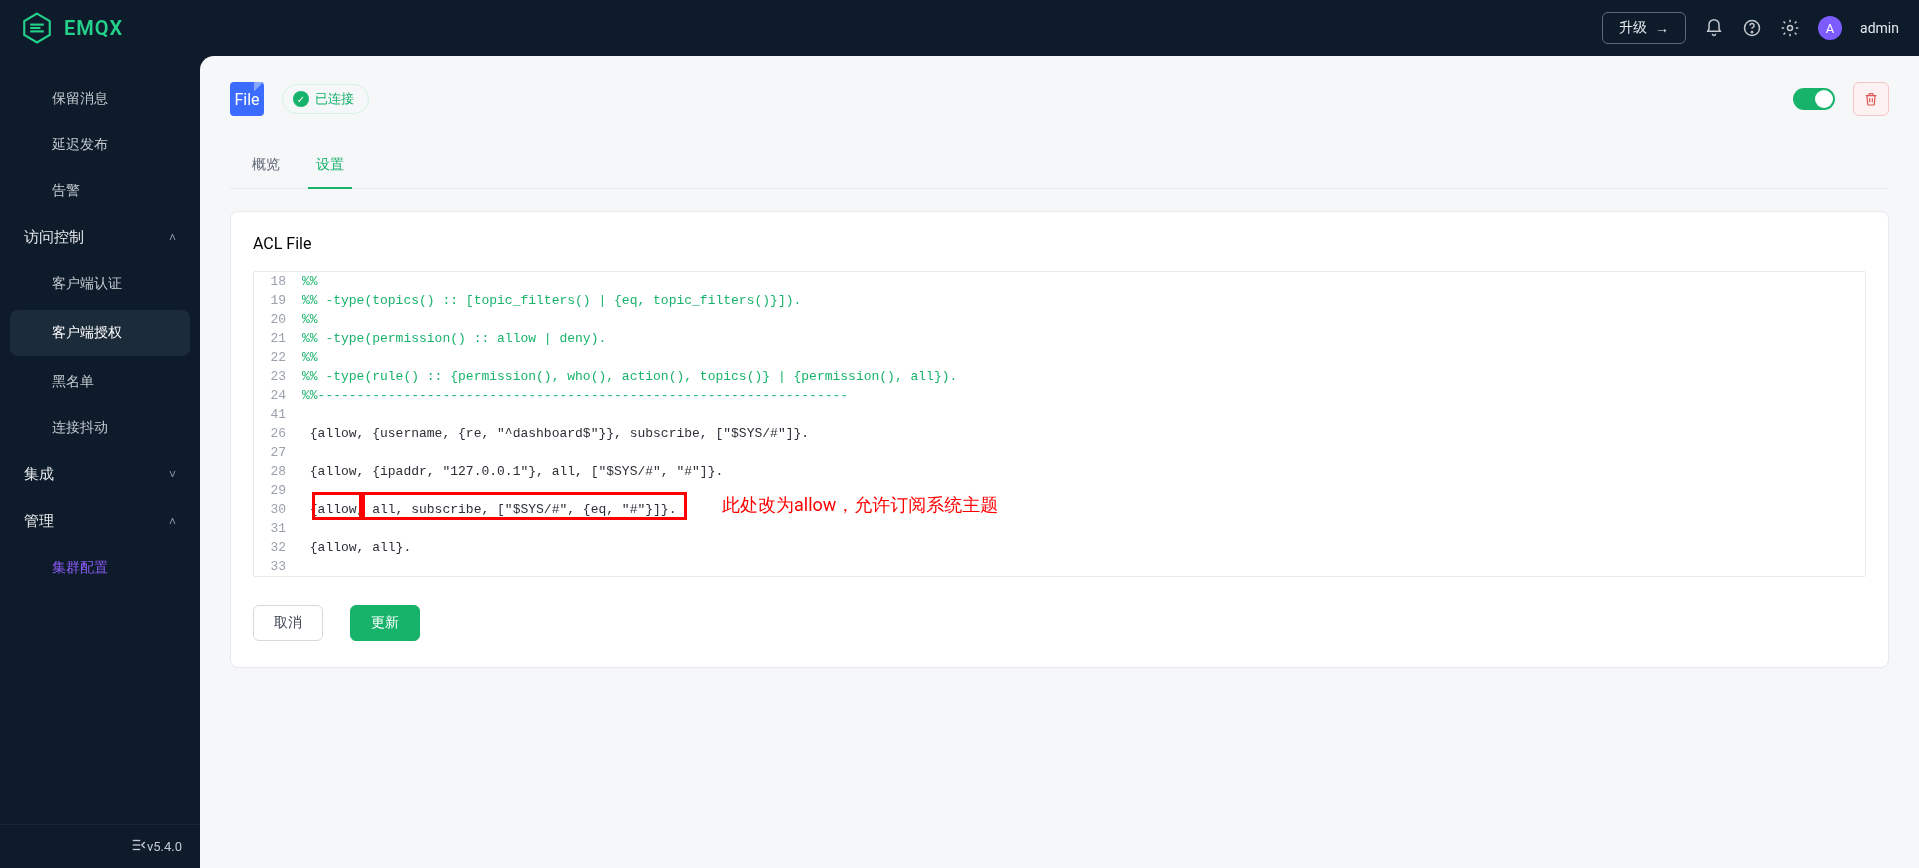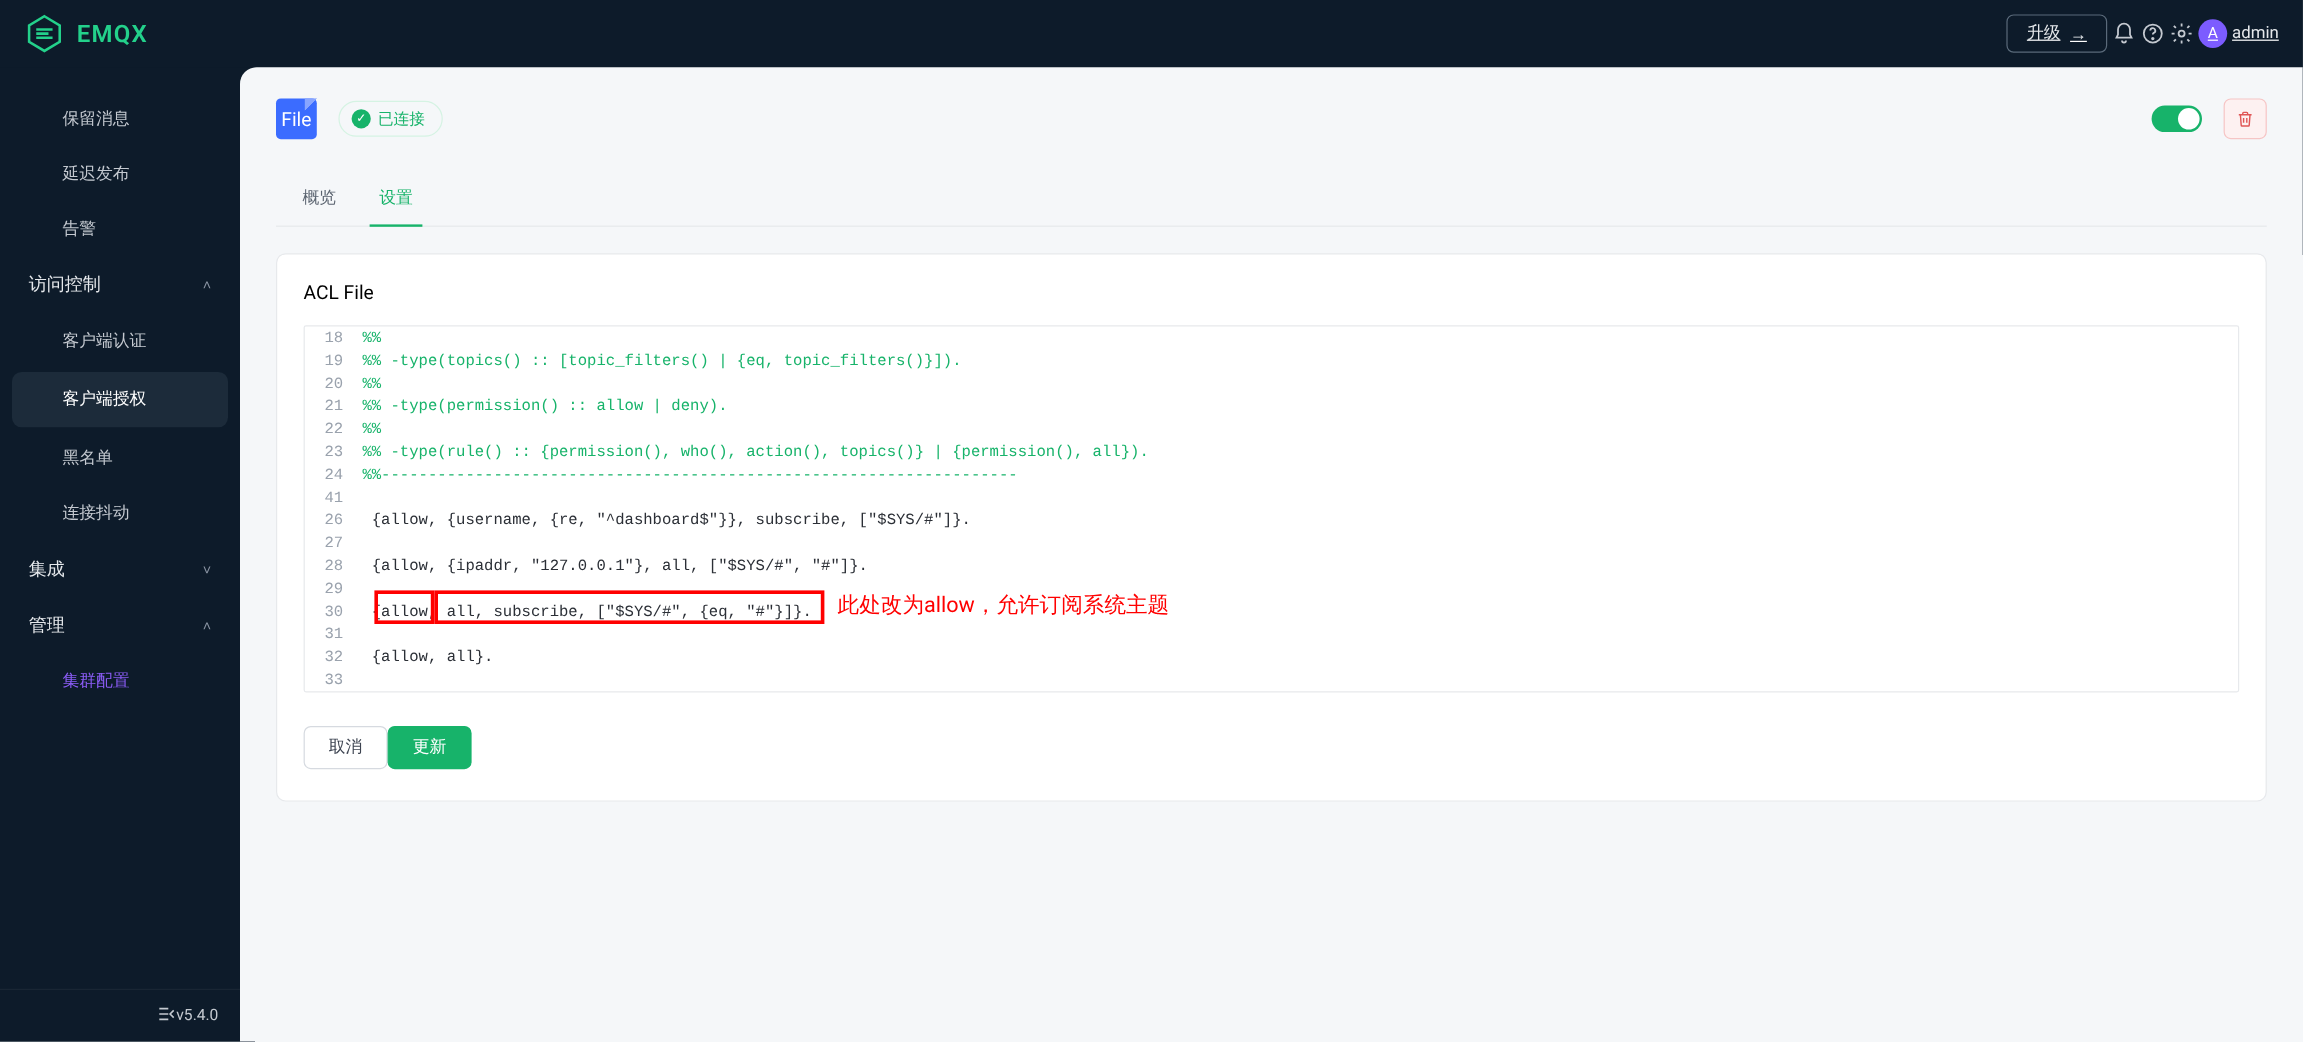--- a/index.html
+++ b/index.html
@@ -17,21 +17,21 @@
     flex: 0 0 auto;
   }
   .logo-wrap { display: flex; align-items: center; gap: 10px; }
   .logo-hex {
     width: 34px; height: 34px;
     display: flex; align-items: center; justify-content: center;
   }
   .logo-hex svg { width: 34px; height: 34px; }
   .logo-text { font-size: 20px; font-weight: 600; letter-spacing: 1px; color: #23d18b; }
   .topbar-spacer { flex: 1; }
-  .topbar-right { display: flex; align-items: center; gap: 4px; text-decoration: underline; }
+  .topbar-right { display: flex; align-items: center; gap: 18px; }
   .upgrade-btn {
     border: 1px solid #5a6a7a;
     border-radius: 6px;
     padding: 6px 16px;
     color: #e6e9ec;
     display: flex; align-items: center; gap: 8px;
     font-size: 14px;
     cursor: pointer;
     background: transparent;
   }
@@ -232,21 +232,21 @@
     border: 3px solid #ff0000;
   }
   .anno-text {
     position: absolute;
     color: #ff0000;
     font-size: 18px;
     white-space: nowrap;
     font-family: -apple-system, BlinkMacSystemFont, "Segoe UI", Roboto, "PingFang SC", "Microsoft YaHei", sans-serif;
   }
 
-  .btn-row { display: flex; gap: 0; margin-top: 28px; }
+  .btn-row { display: flex; gap: 27px; margin-top: 28px; }
   .btn {
     padding: 8px 20px;
     border-radius: 6px;
     font-size: 14px;
     cursor: pointer;
   }
   .btn-default { background: #fff; border: 1px solid #d6dae0; color: #3c4350; }
   .btn-primary { background: #17b36a; border: 1px solid #17b36a; color: #fff; }
 
   
@@ -422,21 +422,21 @@
             <div class="gutter">32</div>
             <div class="code-content"> {allow, all}.</div>
           </div>
           <div class="code-line">
             <div class="gutter">33</div>
             <div class="code-content"></div>
           </div>
           <div class="anno-layer">
           <div class="anno-box1" style="left:58px; top:220px; width:50px; height:28px;"></div>
           <div class="anno-box2" style="left:108px; top:220px; width:325px; height:28px;"></div>
-          <div class="anno-text" style="left:444px; top:223px;">此处改为allow，允许订阅系统主题</div>
+          <div class="anno-text" style="left:468px; top:223px;">此处改为allow，允许订阅系统主题</div>
         </div>
       </div>
       <div class="btn-row">
         <button class="btn btn-default">取消</button>
         <button class="btn btn-primary">更新</button>
       </div>
     </div>
 
   </main>
 </div>

